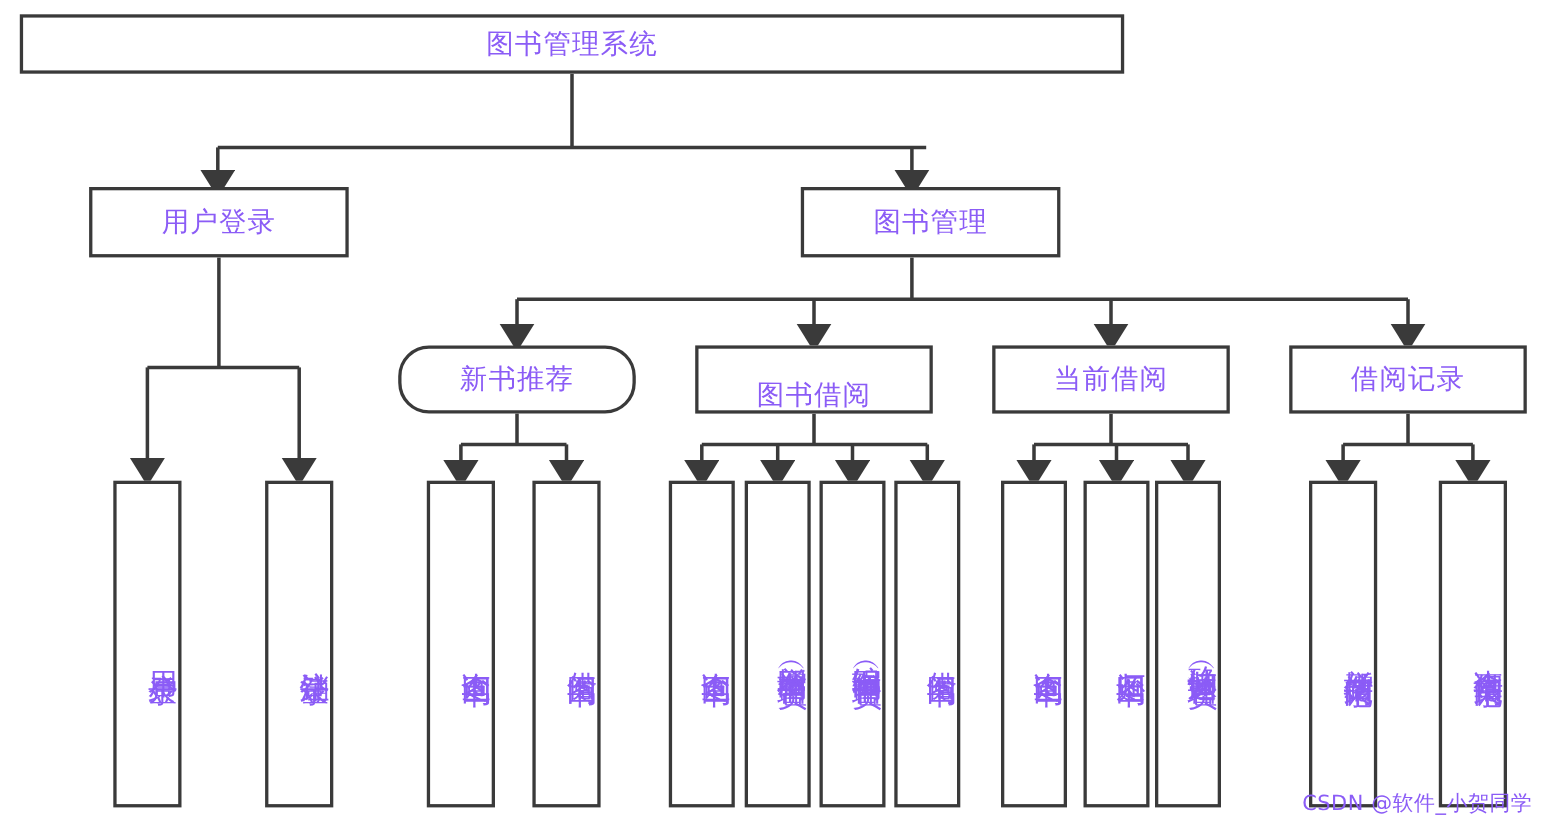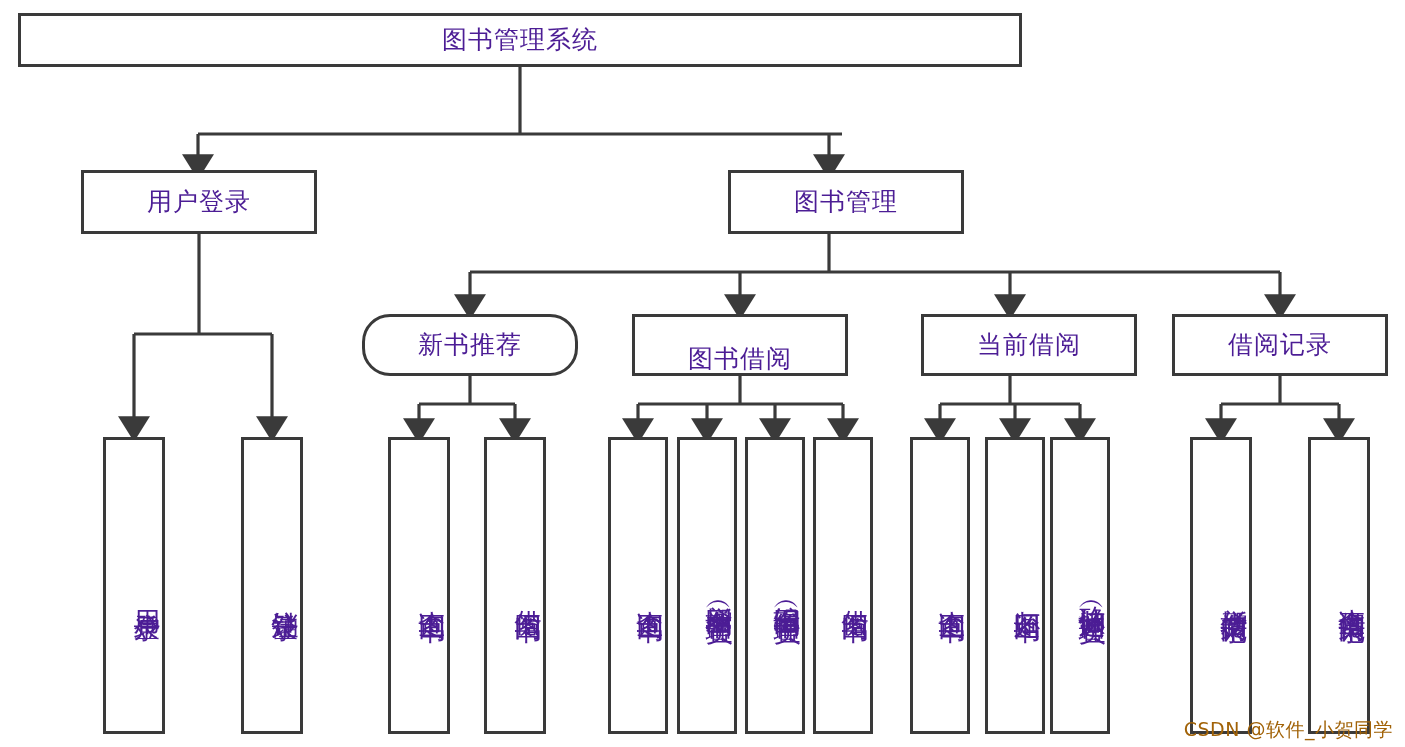--- a/index.html
+++ b/index.html
@@ -26,21 +26,21 @@
     pointer-events: none;
   }
   .node {
     position: absolute;
     box-sizing: border-box;
     background: #ffffff;
     border: 3px solid #3a3a3a;
     display: flex;
     align-items: center;
     justify-content: center;
-    color: #4c1d95;
+    color: #8b5cf6;
     line-height: 1.12;
   }
   .node.horiz {
     font-size: 25px;
     letter-spacing: 1px;
   }
   .node.vert {
     writing-mode: vertical-rl;
     text-orientation: upright;
     align-items: flex-start;
@@ -52,21 +52,21 @@
   .node.vert .vlabel {
     writing-mode: vertical-rl;
     text-orientation: upright;
     display: block;
   }
   #watermark {
     position: absolute;
     right: 12px;
     bottom: 4px;
     font-size: 19px;
-    color: #a16207;
+    color: #8b5cf6;
     letter-spacing: 0.5px;
     white-space: nowrap;
   }
 </style>
 </head>
 <body>
 
 <div id="canvas">
 
   <svg id="wires" viewBox="0 0 1405 747">
@@ -130,21 +130,21 @@
   <div class="node horiz" id="n-l2-1" style="left: 728px; top: 170px; width: 236px; height: 64px;">
     <span>图书管理</span>
   </div>
 
   <div class="node horiz" id="n-l3-0" style="left: 362px; top: 314px; width: 216px; height: 62px; border-radius: 28px;">
     <span>新书推荐</span>
   </div>
   <div class="node horiz" id="n-l3-1" style="left: 632px; top: 314px; width: 216px; height: 62px; align-items: flex-end;">
     <span>图书借阅</span>
   </div>
-  <div class="node horiz" id="n-l3-2" style="left: 902px; top: 314px; width: 216px; height: 62px; margin-left: 19px;">
+  <div class="node horiz" id="n-l3-2" style="left: 902px; top: 314px; width: 216px; height: 62px;">
     <span>当前借阅</span>
   </div>
   <div class="node horiz" id="n-l3-3" style="left: 1172px; top: 314px; width: 216px; height: 62px;">
     <span>借阅记录</span>
   </div>
 
   <div class="node vert" id="n-lf-0" style="left: 103px; top: 437px; width: 62px; height: 297px;">
     <span class="vlabel">用户登录</span>
   </div>
   <div class="node vert" id="n-lf-1" style="left: 241px; top: 437px; width: 62px; height: 297px;">

